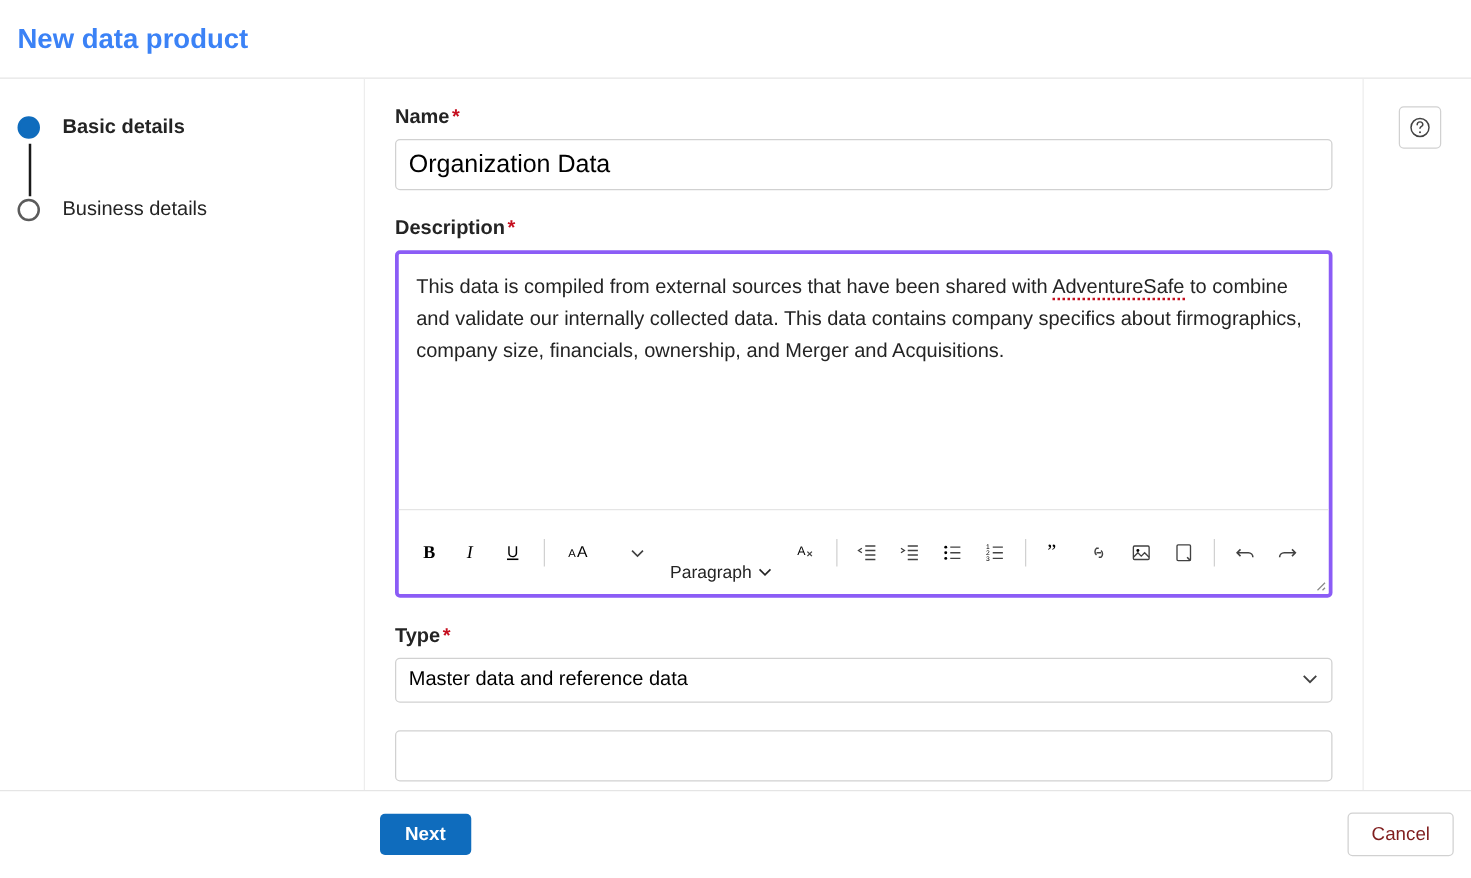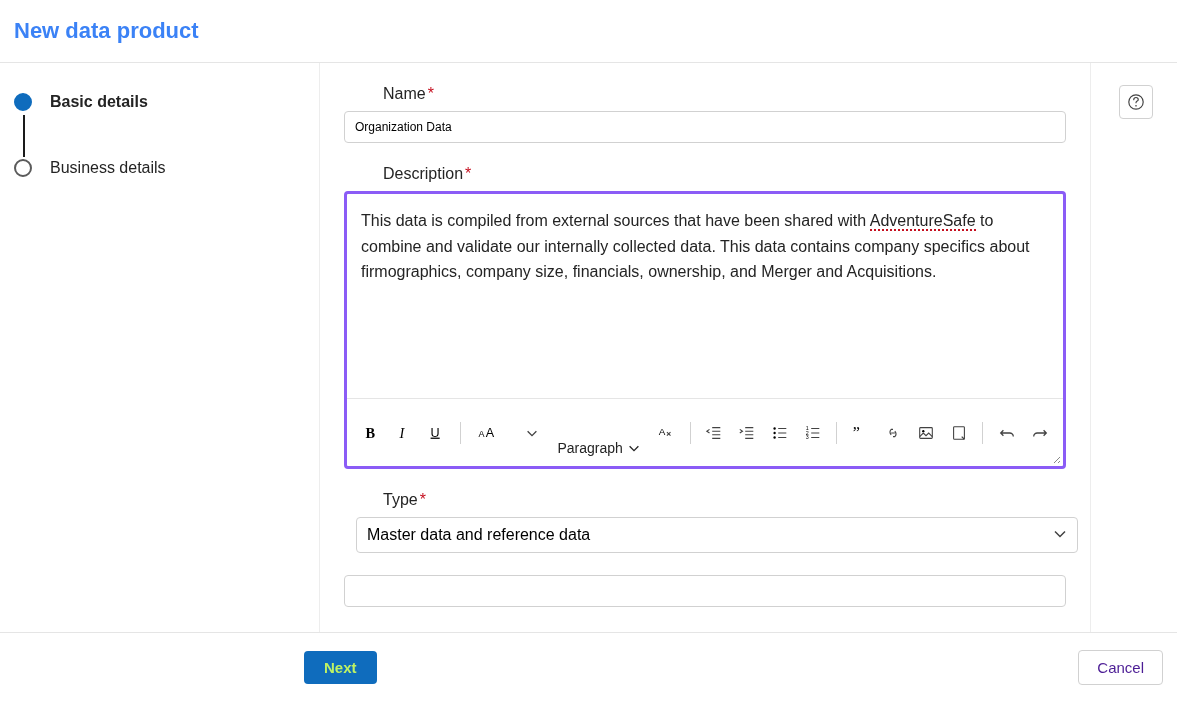--- a/index.html
+++ b/index.html
@@ -24,21 +24,21 @@
     .header h1 {
       font-size: 22px;
       font-weight: 600;
       color: #3b82f6;
     }
     .body-wrap {
       display: flex;
       height: calc(100% - 60px - 70px);
     }
     .sidebar {
-      width: 320px;
+      width: 292px;
       padding: 30px 14px 14px 14px;
       border-right: 1px solid #ededed;
     }
     .steps {
       position: relative;
     }
     .step {
       display: flex;
       align-items: center;
       gap: 18px;
@@ -95,35 +95,34 @@
       align-items: center;
       justify-content: center;
       cursor: pointer;
     }
     .help-btn svg { width: 18px; height: 18px; }
     .field-group {
       margin-bottom: 22px;
     }
     .field-label {
       font-size: 16px;
-      font-weight: 400;
+      font-weight: 700;
       margin-bottom: 8px;
       display: block;
-      margin-left: 39px;
     }
     .required {
       color: #c50f1f;
       margin-left: 2px;
     }
     .text-input {
       width: 100%;
       padding: 8px 10px;
       border: 1px solid #d1d1d1;
       border-radius: 4px;
-      font-size: 12px;
+      font-size: 20px;
       font-family: inherit;
       background: #fff;
     }
     .editor-wrap {
       border: 3px solid #8b5cf6;
       border-radius: 4px;
       width: 100%;
       display: flex;
       flex-direction: column;
     }
@@ -175,21 +174,20 @@
     .resize-handle {
       position: absolute;
       right: 2px;
       bottom: 2px;
       width: 12px;
       height: 12px;
     }
     .select-wrap {
       position: relative;
       width: 100%;
-      margin-left: 12px;
     }
     .select-input {
       width: 100%;
       padding: 8px 36px 8px 10px;
       border: 1px solid #d1d1d1;
       border-radius: 4px;
       font-size: 16px;
       background: #fff;
       cursor: pointer;
       text-align: left;
@@ -209,32 +207,32 @@
       height: 70px;
       border-top: 1px solid #e5e5e5;
       display: flex;
       align-items: center;
       justify-content: space-between;
       padding: 0 14px;
       background: #fff;
     }
     .btn-primary {
       background: #0f6cbd;
-      color: #bef264;
+      color: #ffffff;
       border: none;
       padding: 8px 20px;
       font-size: 15px;
       font-weight: 600;
       border-radius: 4px;
       cursor: pointer;
       margin-left: 290px;
     }
     .btn-secondary {
       background: #fff;
-      color: #4c1d95;
+      color: #7f1d1d;
       border: 1px solid #d1d1d1;
       padding: 8px 18px;
       font-size: 15px;
       border-radius: 4px;
       cursor: pointer;
     }
   </style>
 </head>
 <body>
 

